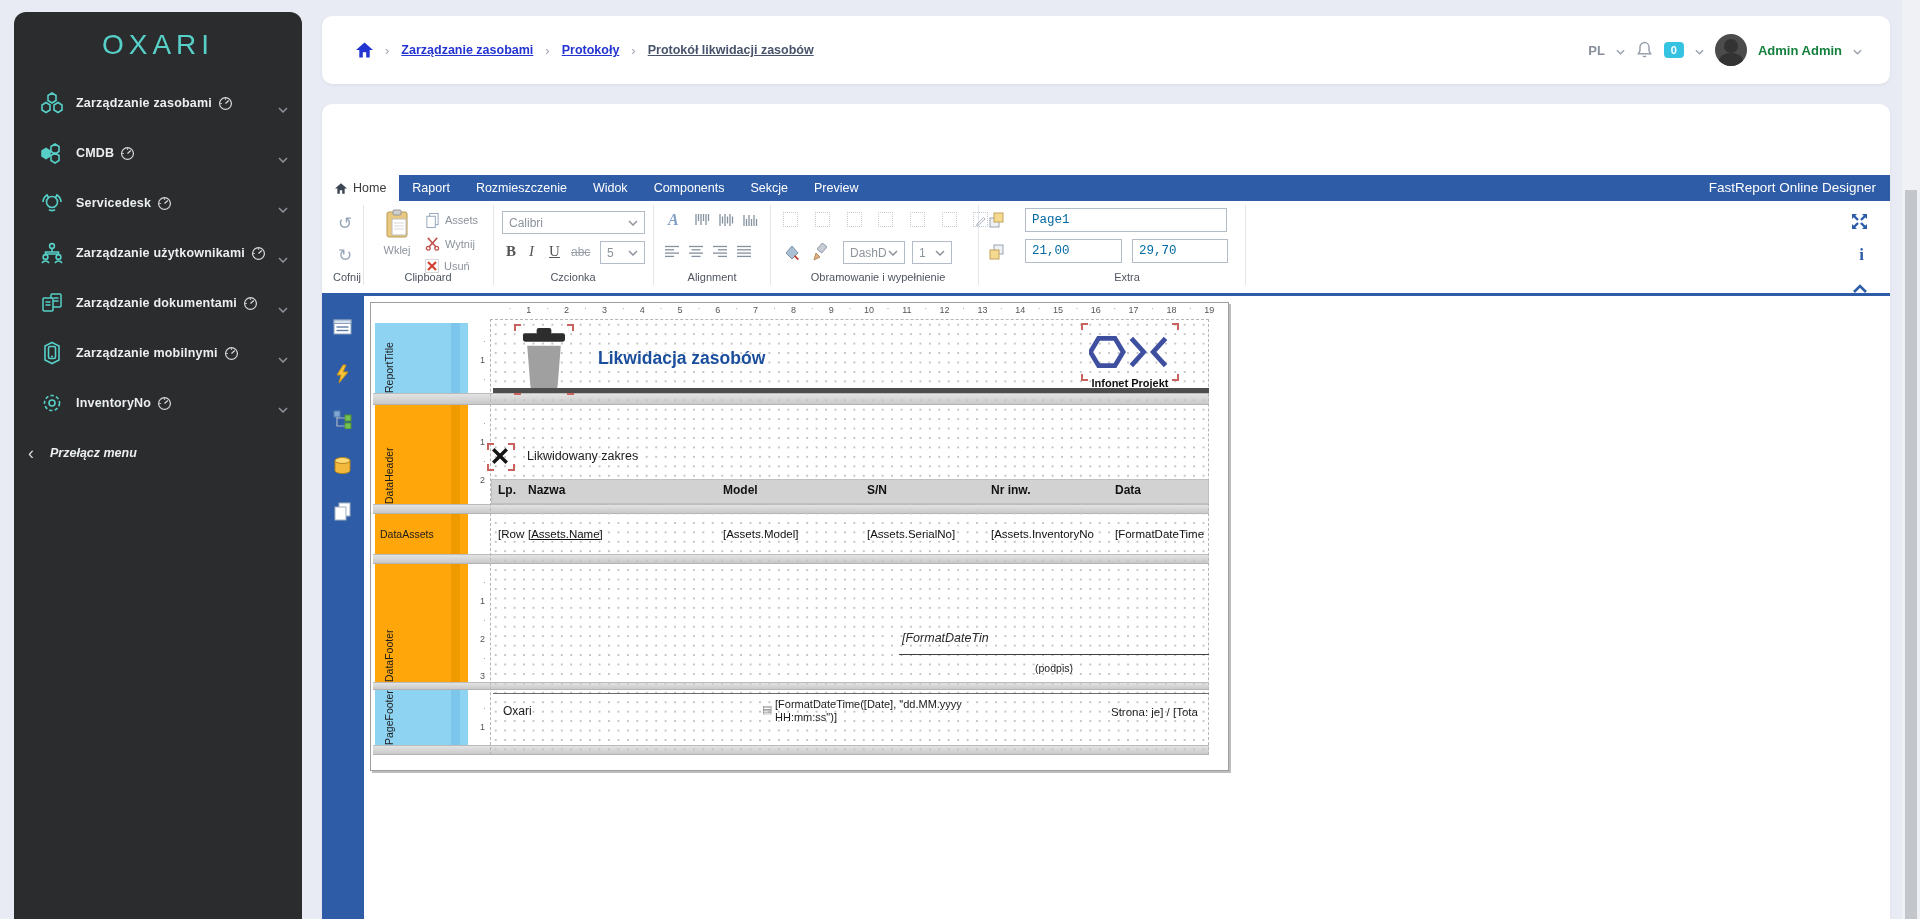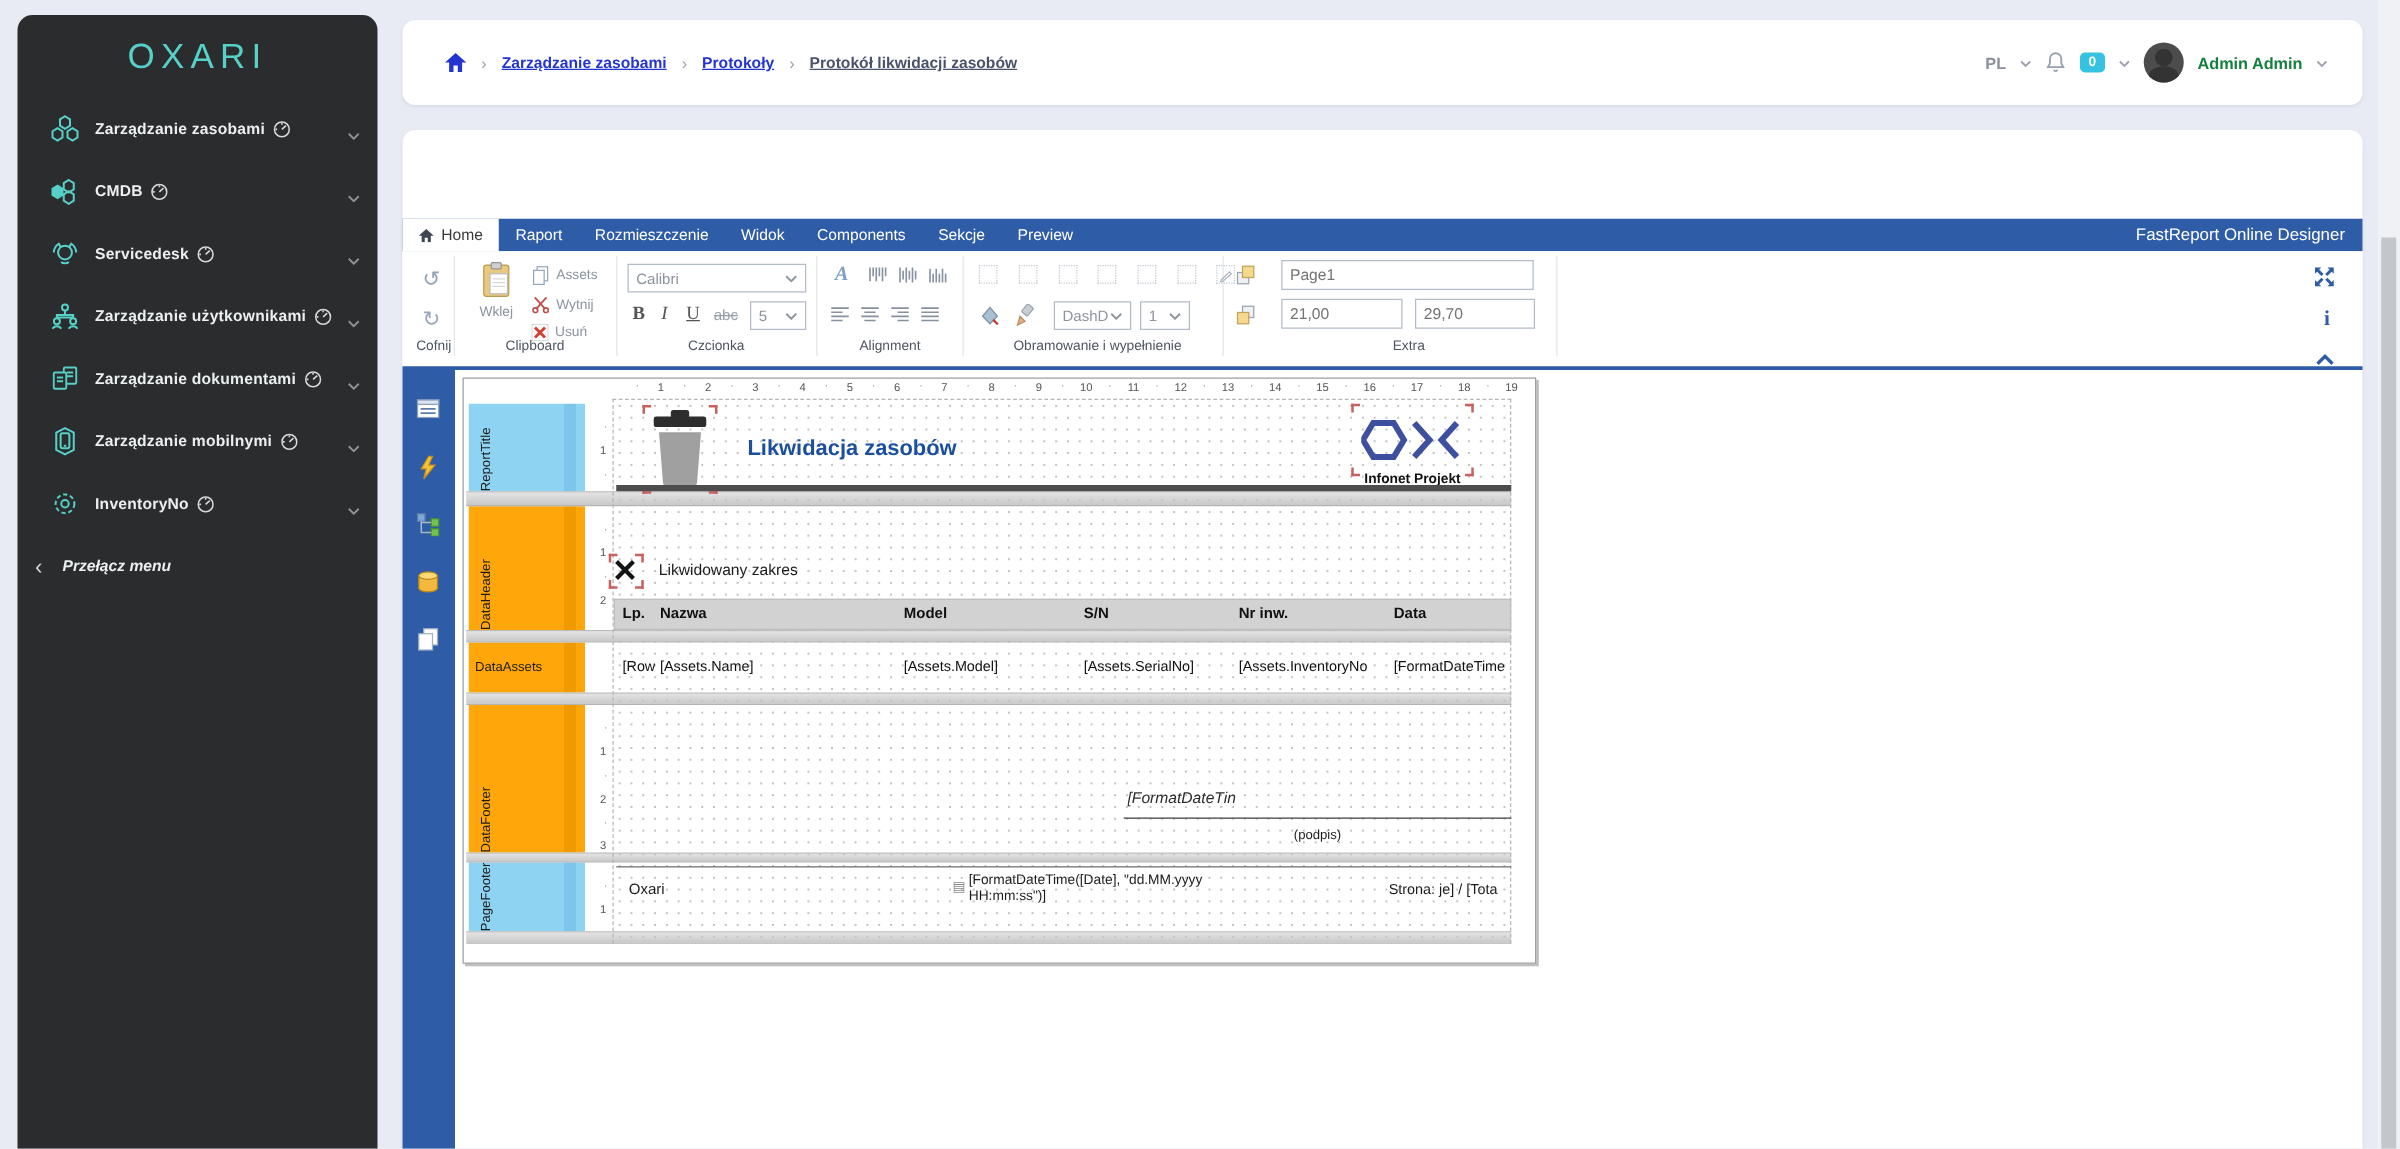--- a/index.html
+++ b/index.html
@@ -38,21 +38,21 @@
   .tabbar { position:absolute; left:0; right:0; top:71px; height:26px; background:#2e5ca6; display:flex; }
   .tab { padding:0 13px; line-height:26px; color:#fff; font-size:12.5px; cursor:pointer; display:flex; align-items:center; gap:6px; }
   .tab.active { background:#fff; color:#3a3a3a; }
   .brand { position:absolute; right:14px; top:71px; line-height:26px; color:#fff; font-size:13.5px; }
 
   .toolbar { position:absolute; left:0; right:0; top:97px; height:92px; background:#fff; }
   .tb-sep { position:absolute; top:4px; height:80px; width:1px; background:#e2e5e9; }
   .tb-cap { position:absolute; top:70px; font-size:11px; color:#4e5560; text-align:center; transform:translateX(-50%); white-space:nowrap; }
   .tbtn { position:absolute; display:flex; align-items:center; gap:5px; color:#8c939d; font-size:11px; cursor:pointer; }
   .fake-select { position:absolute; border:1px solid #b3bcc7; background:#fff; display:flex; align-items:center; justify-content:space-between; padding:0 6px; color:#8d949c; font-size:12px; cursor:pointer; }
-  .tb-input { position:absolute; border:1px solid #b3bcc7; font-size:12.5px; color:#737373; padding:4px 6px; font-family:Liberation Sans, sans-serif; }
+  .tb-input { position:absolute; border:1px solid #b3bcc7; font-size:12.5px; color:#0369a1; padding:4px 6px; font-family:Liberation Mono, monospace; }
   .chr { font-size:15px; line-height:1; }
   .bsq { position:absolute; width:15px; height:15px; border:1px dotted #c3cad2; cursor:pointer; display:flex; align-items:center; justify-content:center; }
   .blue-line { position:absolute; left:0; right:0; top:189px; height:3px; background:#2e5ca6; }
 
   
   .strip { position:absolute; left:0; top:192px; bottom:0; width:42px; background:#2e5ca6; display:flex; flex-direction:column; align-items:center; padding-top:22px; gap:26px; }
   .strip .si { width:20px; height:20px; cursor:pointer; }
 
   .page { position:absolute; left:48px; top:198px; width:859px; height:469px; background:#fff; border:1px solid #9e9e9e; box-shadow:2px 2px 0 #bdbdbd; }
   .hr-num { position:absolute; top:2px; font-size:9px; color:#555; transform:translateX(-50%); }
@@ -692,21 +692,21 @@
           <div class="thcell sel" style="left: 127px; width: 26px;">Lp.</div>
           <div class="thcell sel" style="left: 157px; width: 188px;">Nazwa</div>
           <div class="thcell sel" style="left: 352px; width: 138px;">Model</div>
           <div class="thcell sel" style="left: 496px; width: 118px;">S/N</div>
           <div class="thcell sel" style="left: 620px; width: 118px;">Nr inw.</div>
           <div class="thcell sel" style="left: 744px; width: 92px;">Data</div>
         </div>
 
       <div id="tfcells">
           <div class="tfcell sel" style="left: 127px; width: 26px;">[Row</div>
-          <div class="tfcell sel" style="left: 157px; width: 188px;">[Assets.Name]</div>
+          <div class="tfcell sel" style="left: 157px; width: 188px; text-decoration: underline;">[Assets.Name]</div>
           <div class="tfcell sel" style="left: 352px; width: 138px;">[Assets.Model]</div>
           <div class="tfcell sel" style="left: 496px; width: 118px;">[Assets.SerialNo]</div>
           <div class="tfcell sel" style="left: 620px; width: 118px;">[Assets.InventoryNo</div>
           <div class="tfcell sel" style="left: 744px; width: 92px;">[FormatDateTime</div>
         </div>
 
       <div class="obj sel" style="left:531px;top:328px;width:110px;height:22px;font-size:12.5px;font-style:italic;color:#2b2b2b;white-space:nowrap;overflow:hidden">[FormatDateTin</div>
       <div class="obj" style="left:528px;top:351px;width:310px;height:1px;background:#3f3f3f"></div>
       <div class="obj sel" style="left:528px;top:355px;width:310px;height:22px;text-align:center;font-size:10.5px;color:#1c1c1c;line-height:20px">(podpis)</div>
 

